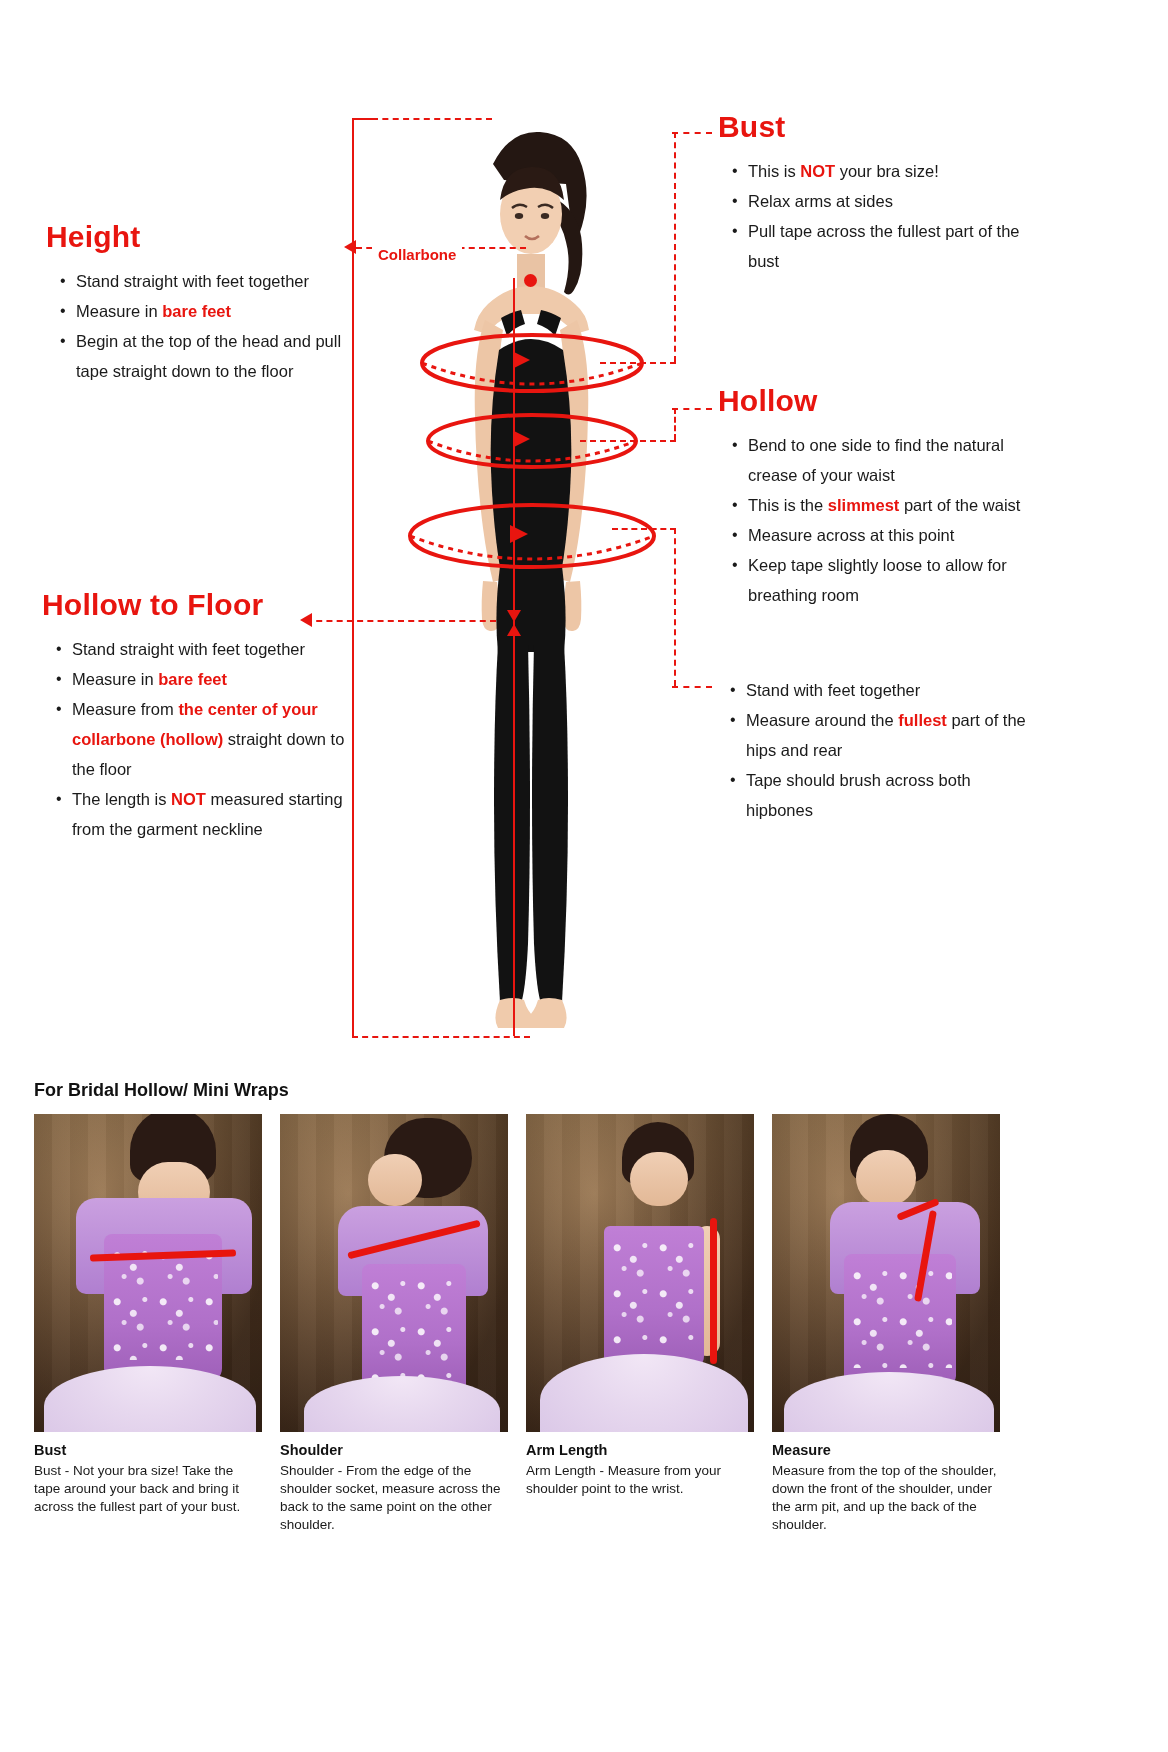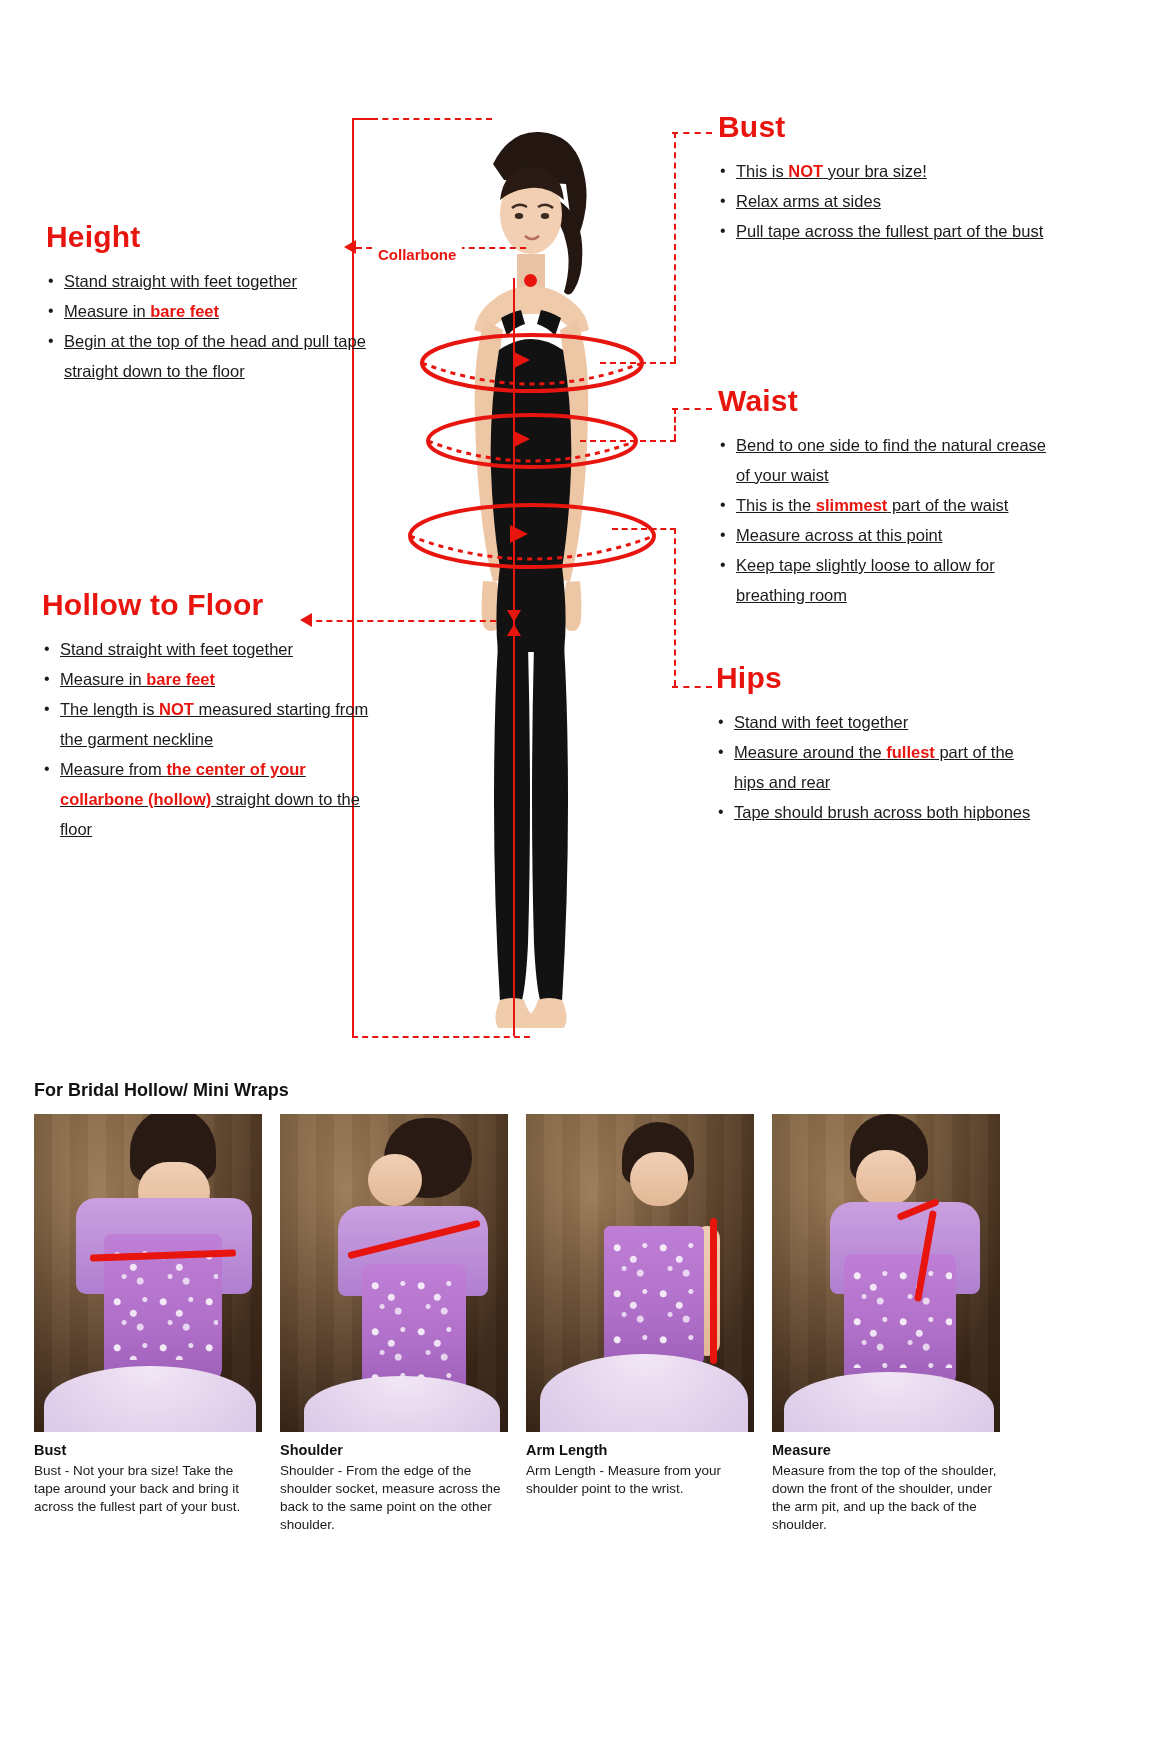--- a/index.html
+++ b/index.html
@@ -32,23 +32,22 @@
   .sec-title {
     color: #e8150f;
     font-size: 30px;
     font-weight: bold;
     letter-spacing: 0.2px;
     line-height: 1;
     margin: 0 0 14px 0;
   }
   .bullets {
     list-style: none;
-    margin: 0;
+    margin: 12px;
     padding: 0;
-    text-decoration: underline;
   }
   .bullets li {
     position: relative;
     padding-left: 18px;
     font-size: 16.5px;
     line-height: 30px;
     color: #1a1a1a;
   }
   .bullets li::before {
     content: "\2022";
@@ -333,46 +332,45 @@
         <li>Measure in <span class="hl">bare feet</span></li>
         <li>Begin at the top of the head and pull tape straight down to the floor</li>
       </ul>
     </div>
 
     <div class="block" id="block-hollow">
       <div class="sec-title">Hollow to Floor</div>
       <ul class="bullets">
         <li>Stand straight with feet together</li>
         <li>Measure in <span class="hl">bare feet</span></li>
+        <li>Measure from <span class="hl">the center of your collarbone (hollow)</span> straight down to the floor</li>
         <li>The length is <span class="hl">NOT</span> measured starting from the garment neckline</li>
-        <li>Measure from <span class="hl">the center of your collarbone (hollow)</span> straight down to the floor</li>
       </ul>
     </div>
 
     <div class="block" id="block-bust">
       <div class="sec-title">Bust</div>
       <ul class="bullets">
         <li>This is <span class="hl">NOT</span> your bra size!</li>
         <li>Relax arms at sides</li>
         <li>Pull tape across the fullest part of the bust</li>
       </ul>
     </div>
 
     <div class="block" id="block-waist">
-      <div class="sec-title">Waist</div>
+      <div class="sec-title">Hollow</div>
       <ul class="bullets">
         <li>Bend to one side to find the natural crease of your waist</li>
         <li>This is the <span class="hl">slimmest</span> part of the waist</li>
         <li>Measure across at this point</li>
         <li>Keep tape slightly loose to allow for breathing room</li>
       </ul>
     </div>
 
     <div class="block" id="block-hips">
-      <div class="sec-title">Hips</div>
       <ul class="bullets">
         <li>Stand with feet together</li>
         <li>Measure around the <span class="hl">fullest</span> part of the hips and rear</li>
         <li>Tape should brush across both hipbones</li>
       </ul>
     </div>
   </div>
 
   <div class="bottom">
     <div class="bottom-title">For Bridal Hollow/ Mini Wraps</div>

